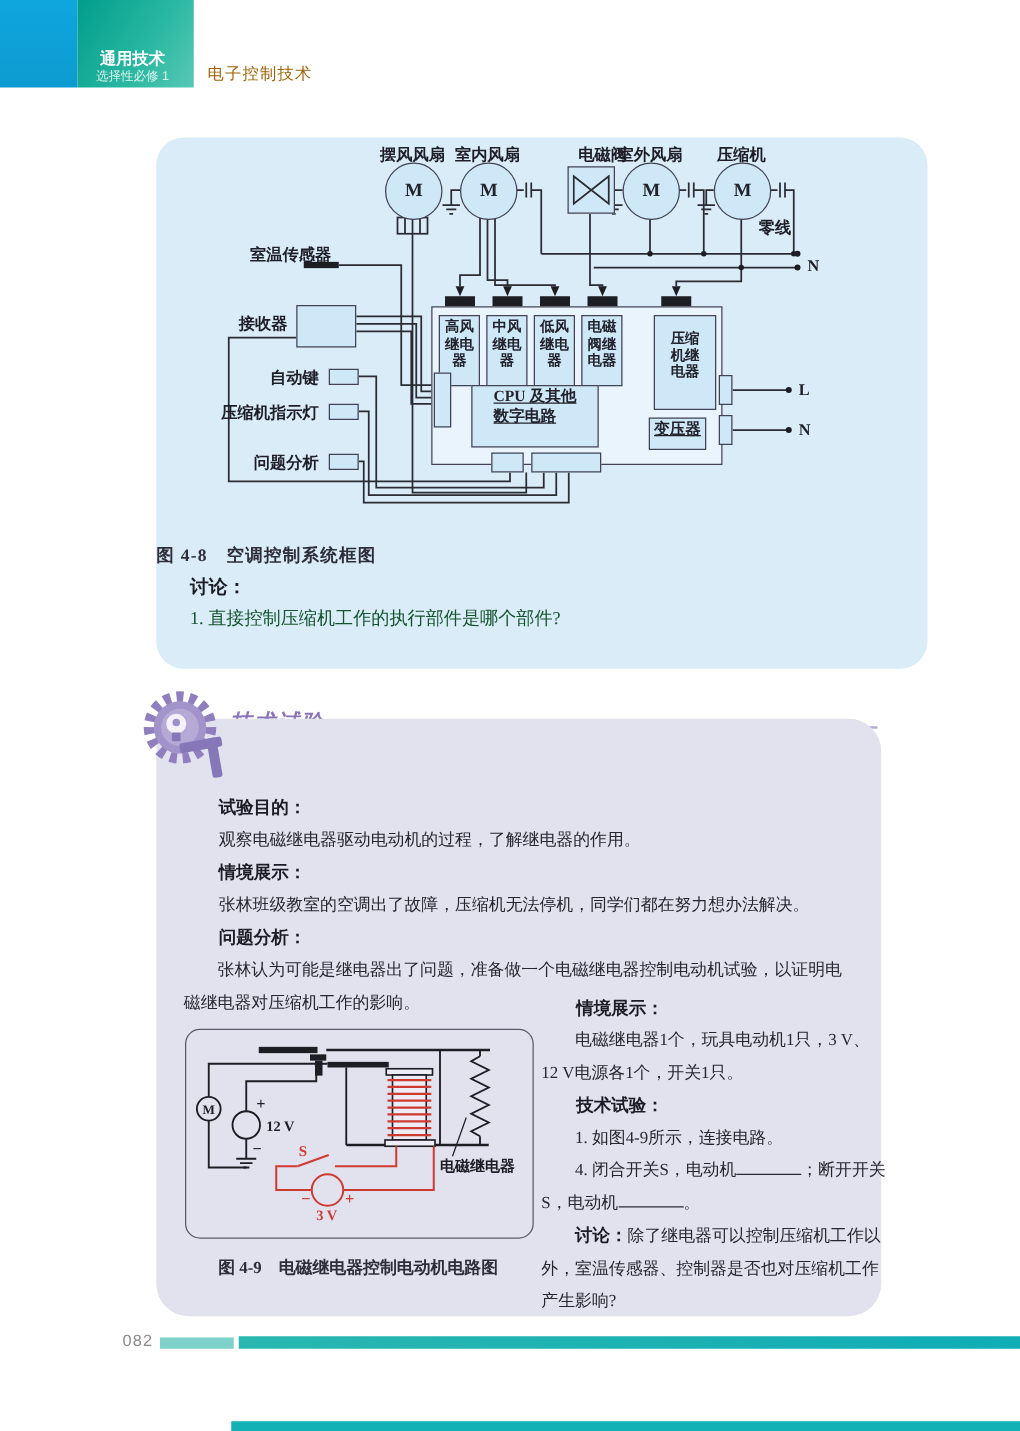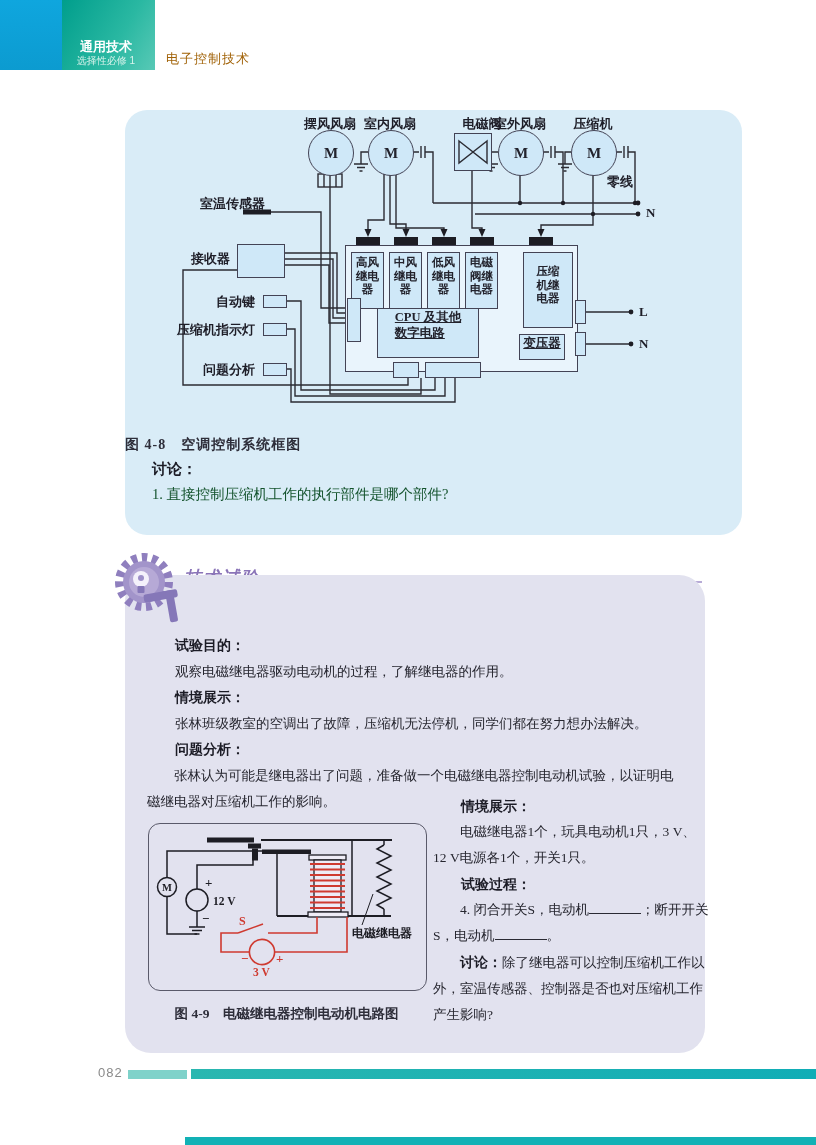--- a/index.html
+++ b/index.html
@@ -276,21 +276,22 @@
           <text x="104" y="152" font-size="11.5" font-weight="bold" fill="#cf3a30">3 V</text>
           <text x="203" y="113" font-size="12" font-weight="600" fill="#1d1d24">电磁继电器</text>
         </g>
       </svg>
     </div>
     <div class="abs cap49">图 4-9　电磁继电器控制电动机电路图</div>
 
     <div class="abs flow" style="left:308px;top:218px;width:276px">
       <p class="hd sans">情境展示：</p>
       <p class="bd">电磁继电器1个，玩具电动机1只，3 V、12 V电源各1个，开关1只。</p>
-      <p class="hd sans">试验过程：</p>
+      <p class="hd sans">技术试验：</p>
+      <p class="bd">1. 如图4-9所示，连接电路。</p>
       <p class="bd"><span>4. 闭合开关S，电动机</span><span class="blank"></span><span>；断开开关S，电动机</span><span class="blank"></span><span>。</span></p>
       <p class="bd"><span class="hd sans">讨论：</span><span>除了继电器可以控制压缩机工作以外，室温传感器、控制器是否也对压缩机工作产生影响?</span></p>
     </div>
   </div>
 
   <div class="abs pg-num sans">082</div>
   <div class="abs bar-sm"></div>
   <div class="abs bar-lg"></div>
   <div class="abs bar-bottom"></div>
 

